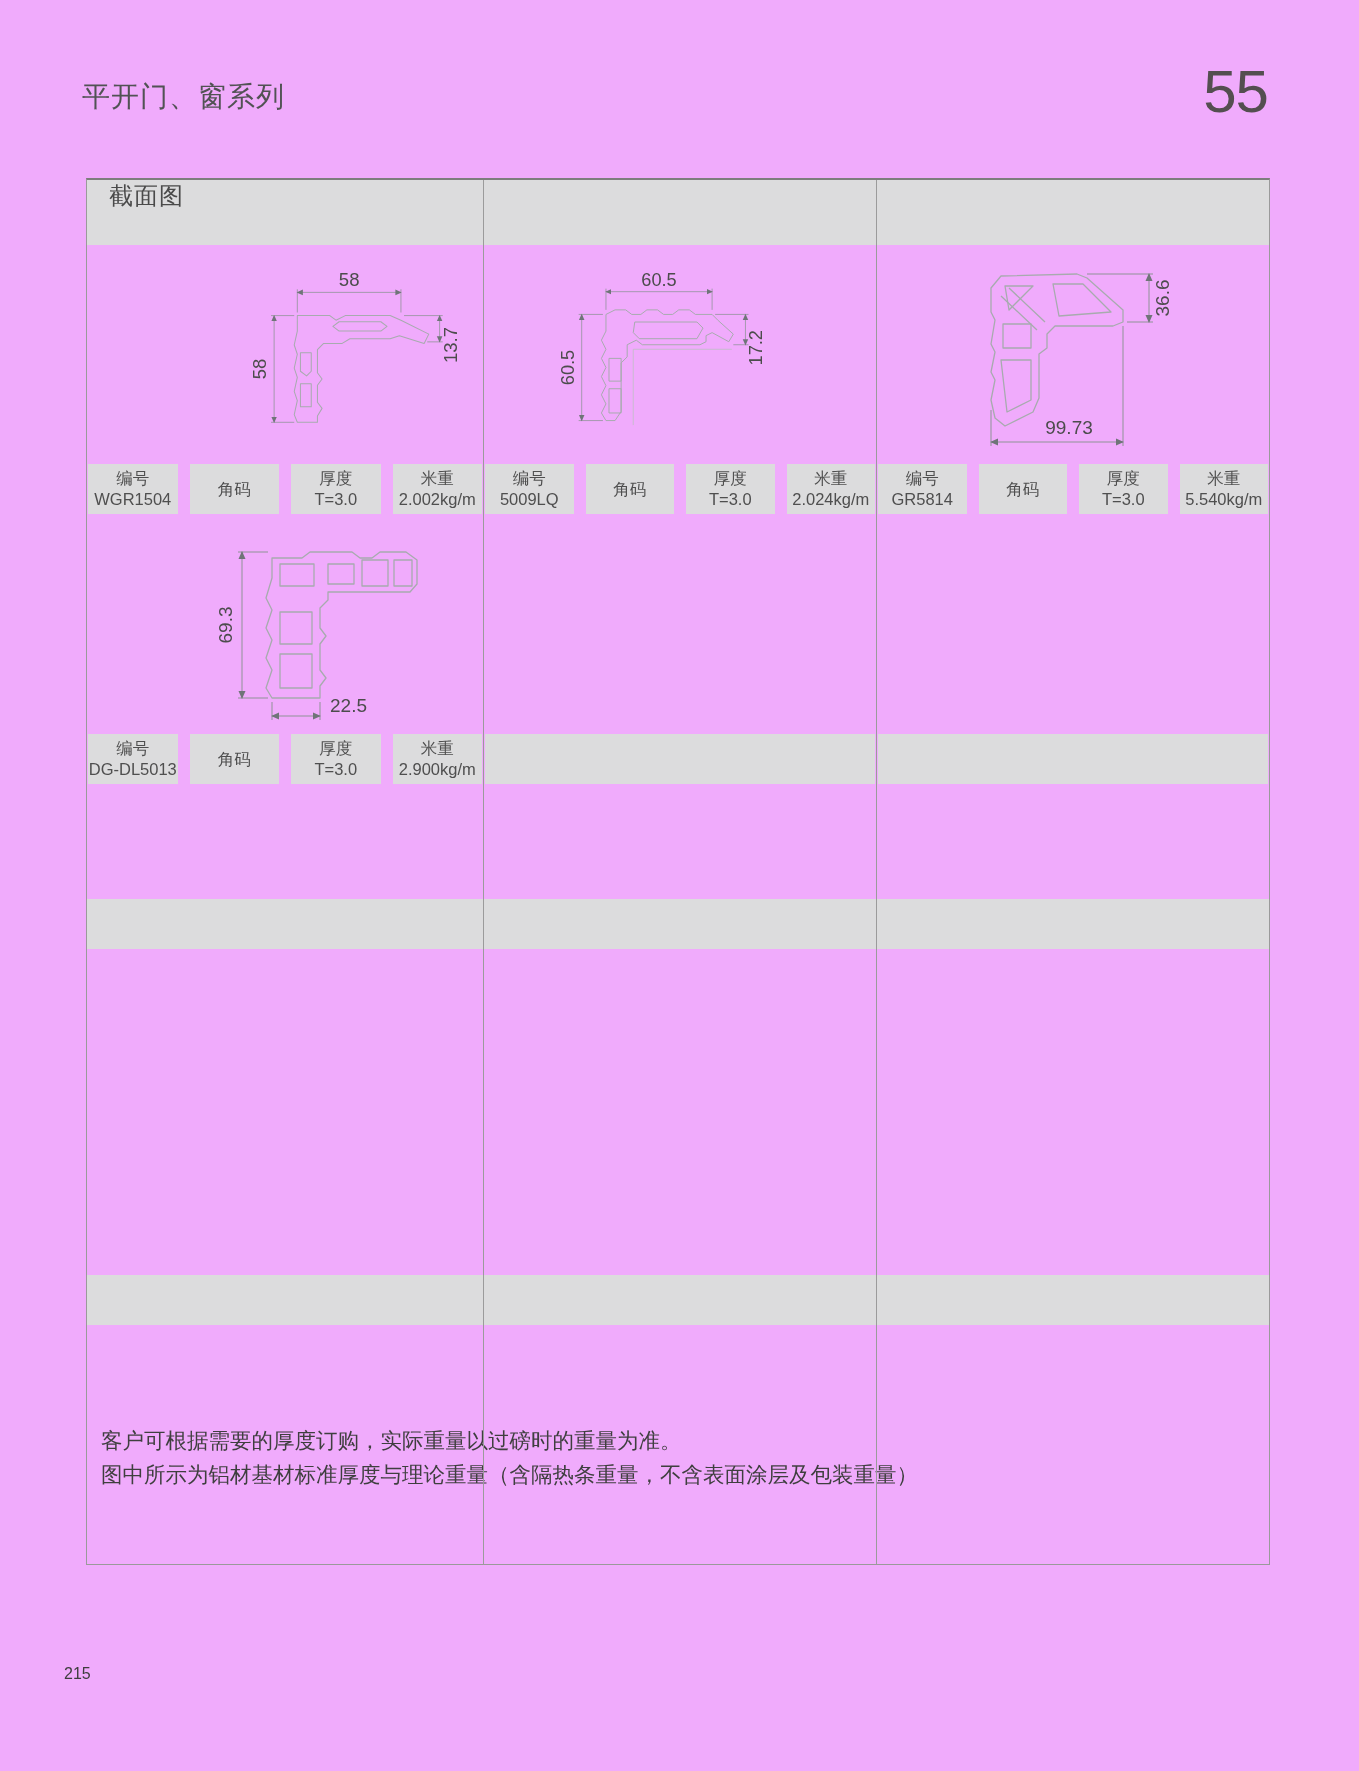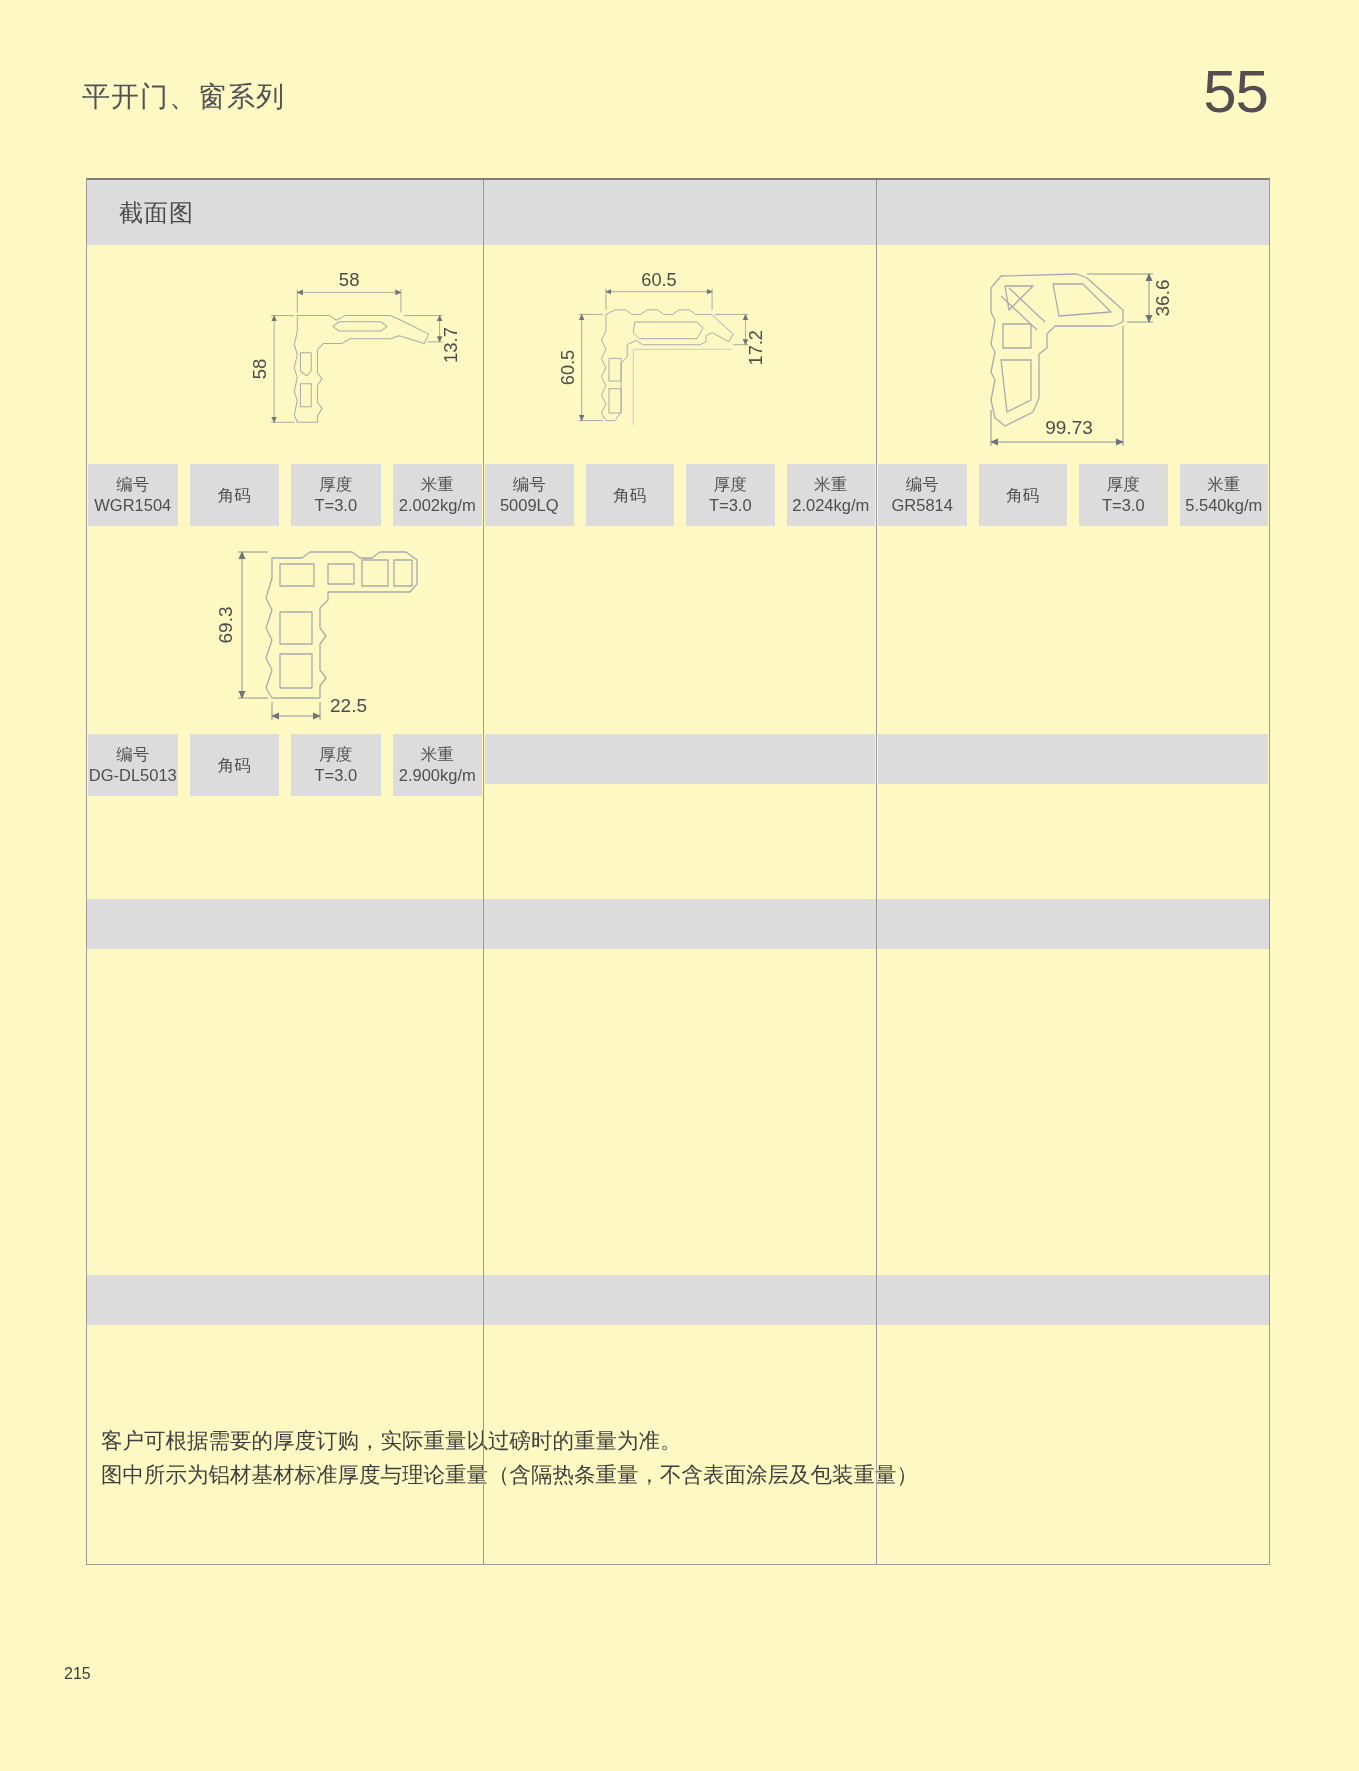--- a/index.html
+++ b/index.html
@@ -1,27 +1,27 @@
 <!DOCTYPE html>
 <html><head>
 <meta charset="utf-8">
 <style>
   html,body{margin:0;padding:0;background:#ffffff;}
-  .page{position:relative;width:1359px;height:1771px;background:#fef9c3;overflow:hidden;
+  .page{position:relative;width:1359px;height:1771px;background:#f0abfc;overflow:hidden;
         font-family:"Liberation Sans","DejaVu Sans",sans-serif;color:#4a4a4a;}
   .series-title{position:absolute;left:82px;top:78px;font-size:28px;font-weight:500;color:#515254;letter-spacing:1px;}
   .page-num{position:absolute;right:91px;top:62px;font-size:60px;font-weight:400;color:#544e50;letter-spacing:-1px;line-height:1;}
   .tbl{position:absolute;left:86px;top:178px;width:1182px;height:1384px;
        border-left:1px solid #9a9a9a;border-right:1px solid #9a9a9a;border-bottom:1px solid #9a9a9a;border-top:2px solid #7d7d7d;}
   .band-header{position:absolute;left:0;top:0;width:100%;height:65px;background:#dcdcdd;
-               display:flex;align-items:center;padding-left:32px;box-sizing:border-box;
+               display:flex;align-items:flex-start;padding-left:22px;box-sizing:border-box;
                font-size:24px;color:#4a4a4a;letter-spacing:1px;}
   .col-sep{position:absolute;top:0;bottom:0;width:1px;background:#9b9b9b;z-index:5;}
   .sep1{left:396px;} .sep2{left:789px;}
-  .spec-group{position:absolute;height:62px;display:flex;gap:12px;z-index:2;}
+  .spec-group{position:absolute;height:50px;display:flex;gap:12px;z-index:2;}
   .spec-cell{flex:1;background:#dcdcdd;display:flex;flex-direction:column;justify-content:center;
              align-items:center;font-size:16.5px;line-height:21px;color:#4f4f4f;text-align:center;}
   .gray-band{position:absolute;background:#dcdcdd;height:50px;z-index:1;}
   .notes{position:absolute;left:14px;top:1244px;font-size:21.5px;line-height:34px;color:#3f3f3f;}
   .footer-num{position:absolute;left:64px;top:1665px;font-size:16px;color:#3d3d3d;}
   svg{position:absolute;overflow:visible;}
   svg text{fill:#4c4c4c;font-family:"Liberation Sans","DejaVu Sans",sans-serif;}
   .pline{fill:none;stroke:#a7abae;stroke-width:1.3;stroke-linejoin:round;}
   .pline2{fill:none;stroke:#bcc0c2;stroke-width:1;stroke-linejoin:round;}
   .dline{fill:none;stroke:#8e9396;stroke-width:1;}

